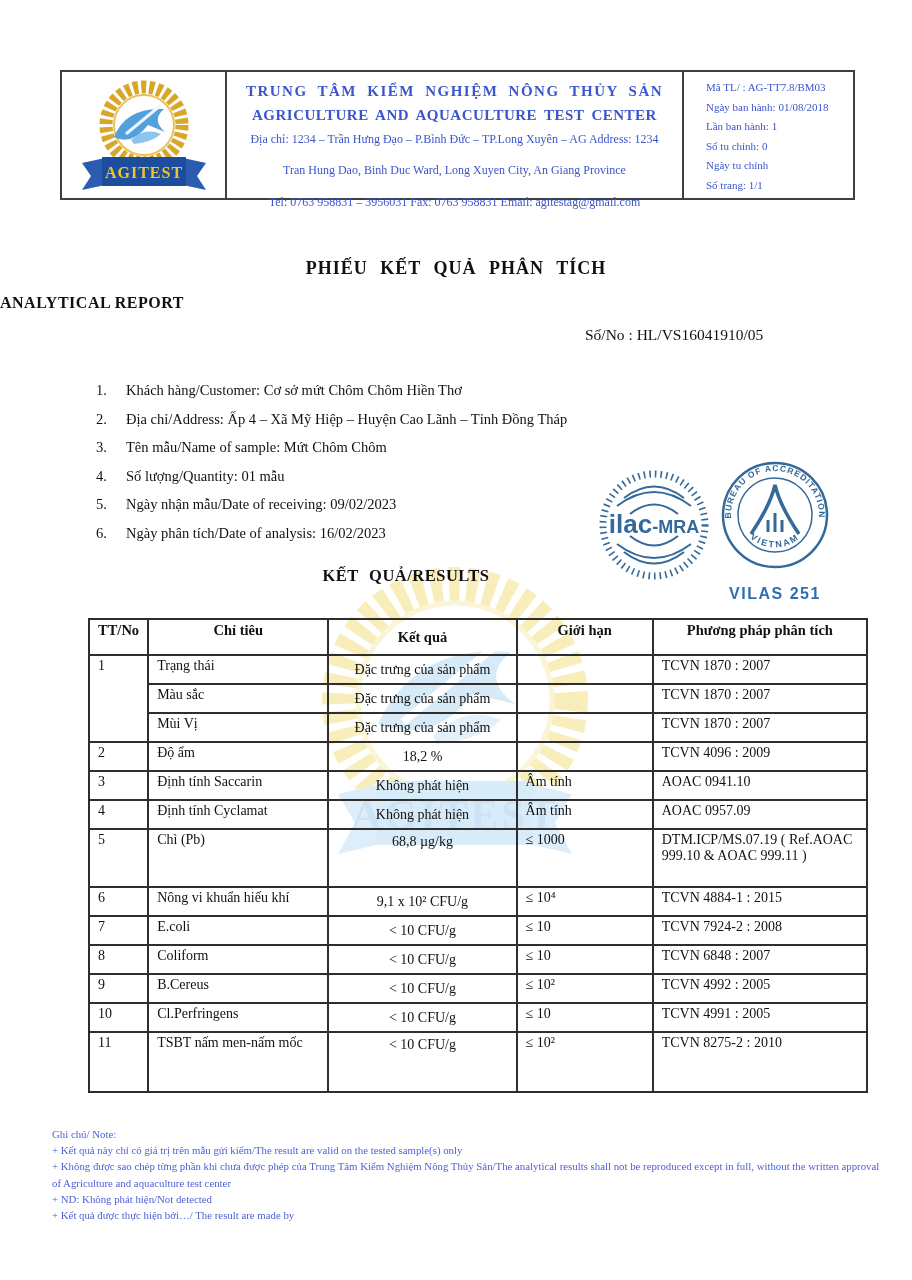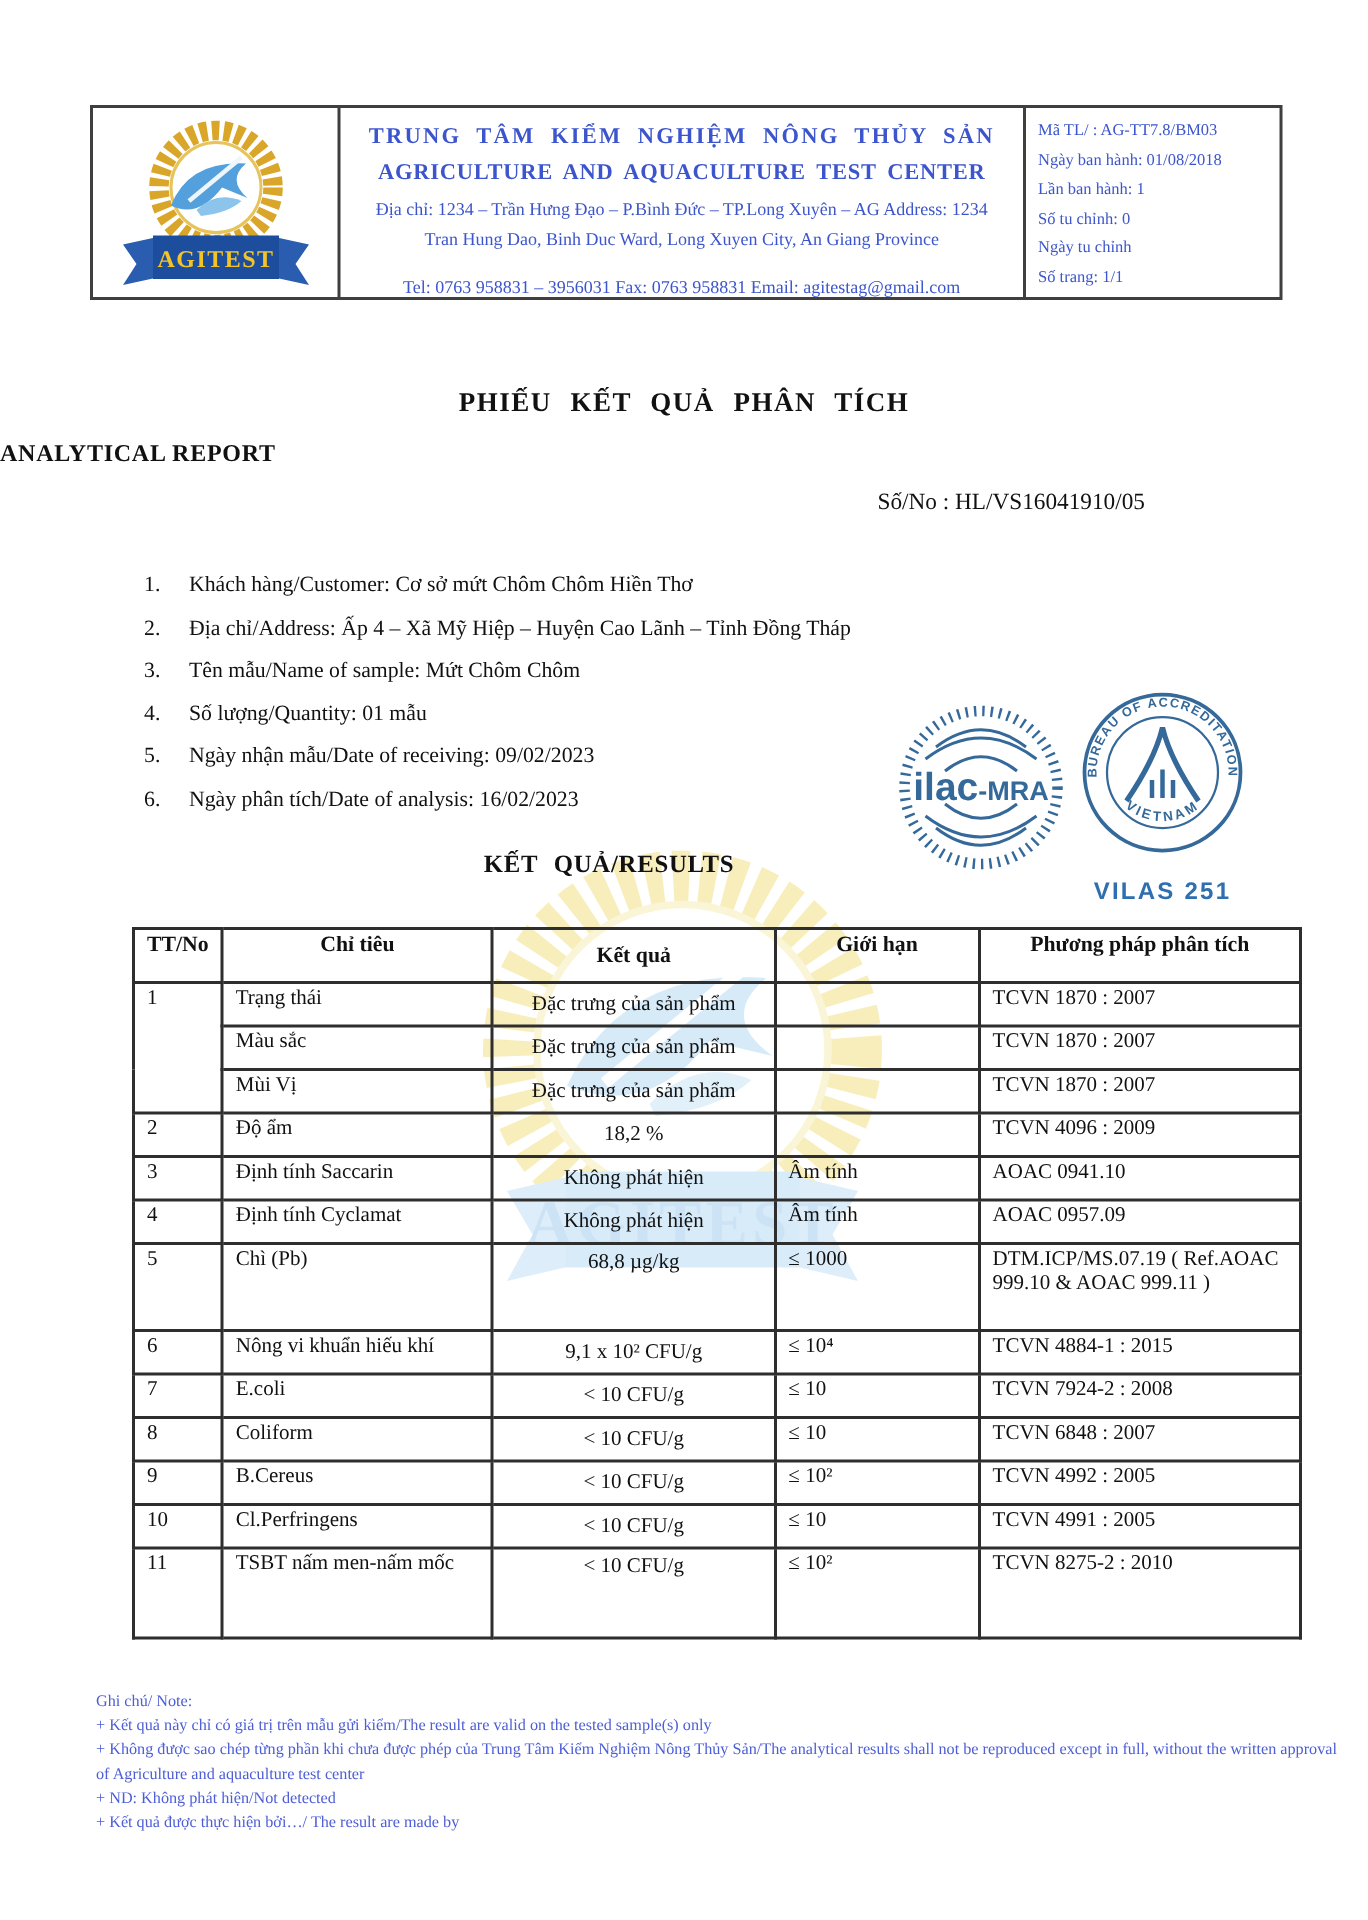--- a/index.html
+++ b/index.html
@@ -6,23 +6,23 @@
   .page{position:relative;width:912px;height:1280px;background:#ffffff;overflow:hidden;
         font-family:"Liberation Serif", serif;color:#111;}
   
   .header-box{position:absolute;left:60px;top:70px;width:795px;height:130px;
               border:2px solid #3f3f3f;display:flex;box-sizing:border-box;}
   .hcol-logo{width:163px;border-right:2px solid #3f3f3f;display:flex;align-items:center;justify-content:center;}
   .hcol-center{flex:1;border-right:2px solid #3f3f3f;text-align:center;padding:7px 6px;box-sizing:border-box;color:#3c55cc;}
   .hc-l1{font-size:15px;font-weight:bold;letter-spacing:1.5px;word-spacing:5px;margin-top:4px;}
   .hc-l2{font-size:15px;font-weight:bold;letter-spacing:.5px;word-spacing:3px;margin-top:7px;}
   .hc-l3{font-size:12px;margin-top:8px;}
-  .hc-l4{font-size:12px;margin-top:5px;}
+  .hc-l4{font-size:12px;margin-top:16px;}
   .hc-l5{font-size:12px;margin-top:17px;}
-  .hcol-info{width:169px;padding:6px 8px;box-sizing:border-box;color:#3c55cc;font-size:11px;line-height:1.78;}
+  .hcol-info{width:169px;padding:6px 22px;box-sizing:border-box;color:#3c55cc;font-size:11px;line-height:1.78;}
   
   .title-vi{position:absolute;left:0;top:258px;width:912px;text-align:center;
             font-size:18px;font-weight:bold;letter-spacing:1px;word-spacing:7px;}
   .title-en{position:absolute;left:0;top:294px;width:846px;text-align:left;
             font-size:16px;font-weight:bold;letter-spacing:.5px;}
   .doc-number{position:absolute;left:585px;top:326px;font-size:15.5px;}
   
   .info-list{position:absolute;left:96px;top:382px;width:620px;font-size:14.5px;}
   .info-row{display:flex;margin-bottom:11.5px;}
   .info-no{width:30px;flex:none;}
@@ -38,21 +38,21 @@
                 font-size:14px;background:transparent;}
   table.results th, table.results td{border:2px solid #2e2e2e;padding:2px 8px;background:transparent;}
   table.results th{height:30px;font-size:14.5px;font-weight:bold;text-align:center;}
   table.results td{height:23px;}
   .c-no{width:36px;text-align:left;vertical-align:top;padding-top:4px;}
   .c-param{width:162px;text-align:left;padding-left:12px;vertical-align:top;padding-top:4px;}
   .c-result{width:170px;text-align:center;}
   .c-limit{width:118px;text-align:left;padding-left:10px;vertical-align:top;padding-top:4px;}
   .c-method{width:196px;text-align:left;padding-left:10px;vertical-align:top;padding-top:4px;}
   
-  .notes{position:absolute;left:64px;top:1126px;width:834px;color:#4d5ed6;font-size:10.8px;line-height:1.5;}
+  .notes{position:absolute;left:52px;top:1126px;width:834px;color:#4d5ed6;font-size:10.8px;line-height:1.5;}
   .note-line{margin:0;}
 </style>
 </head>
 <body>
 
 <div class="page">
 
   <div class="watermark">
     <svg width="344" height="334" viewBox="0 0 344 334">
       <circle cx="172" cy="148" r="116" fill="none" stroke="#f2df7c" stroke-width="34" stroke-dasharray="11 7"></circle>

